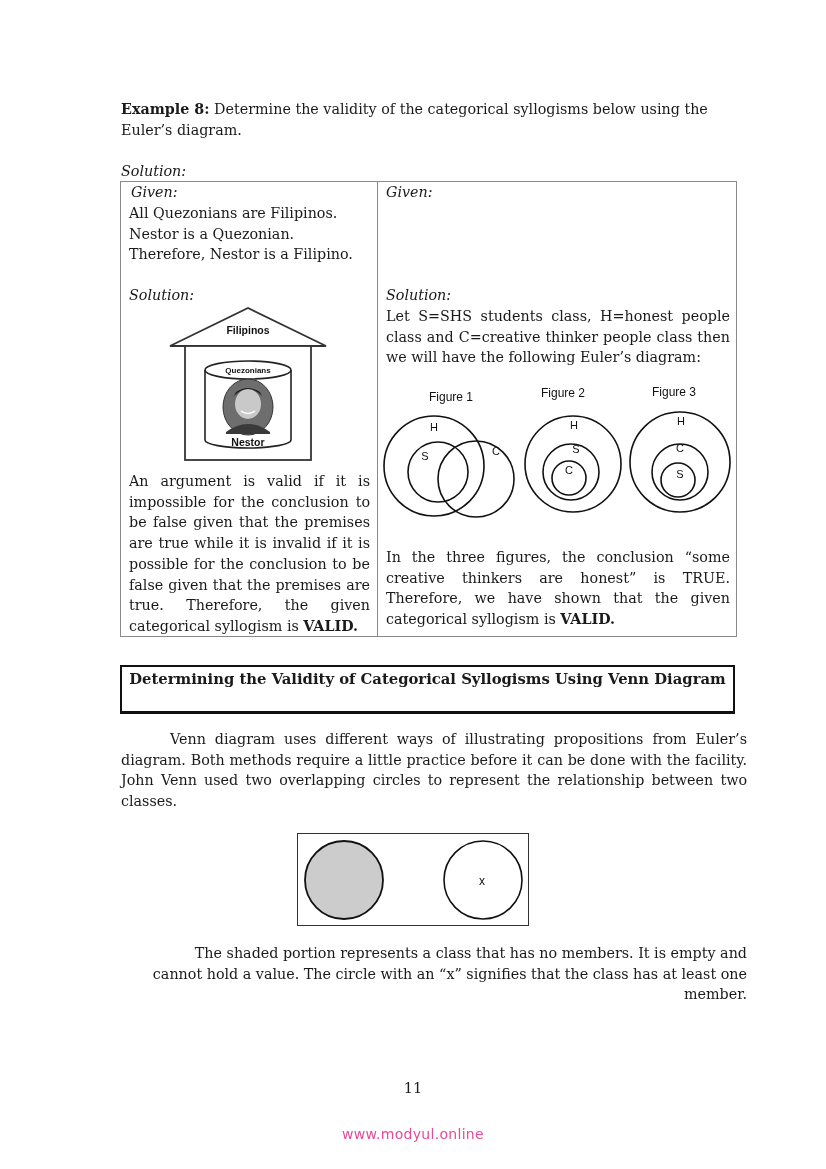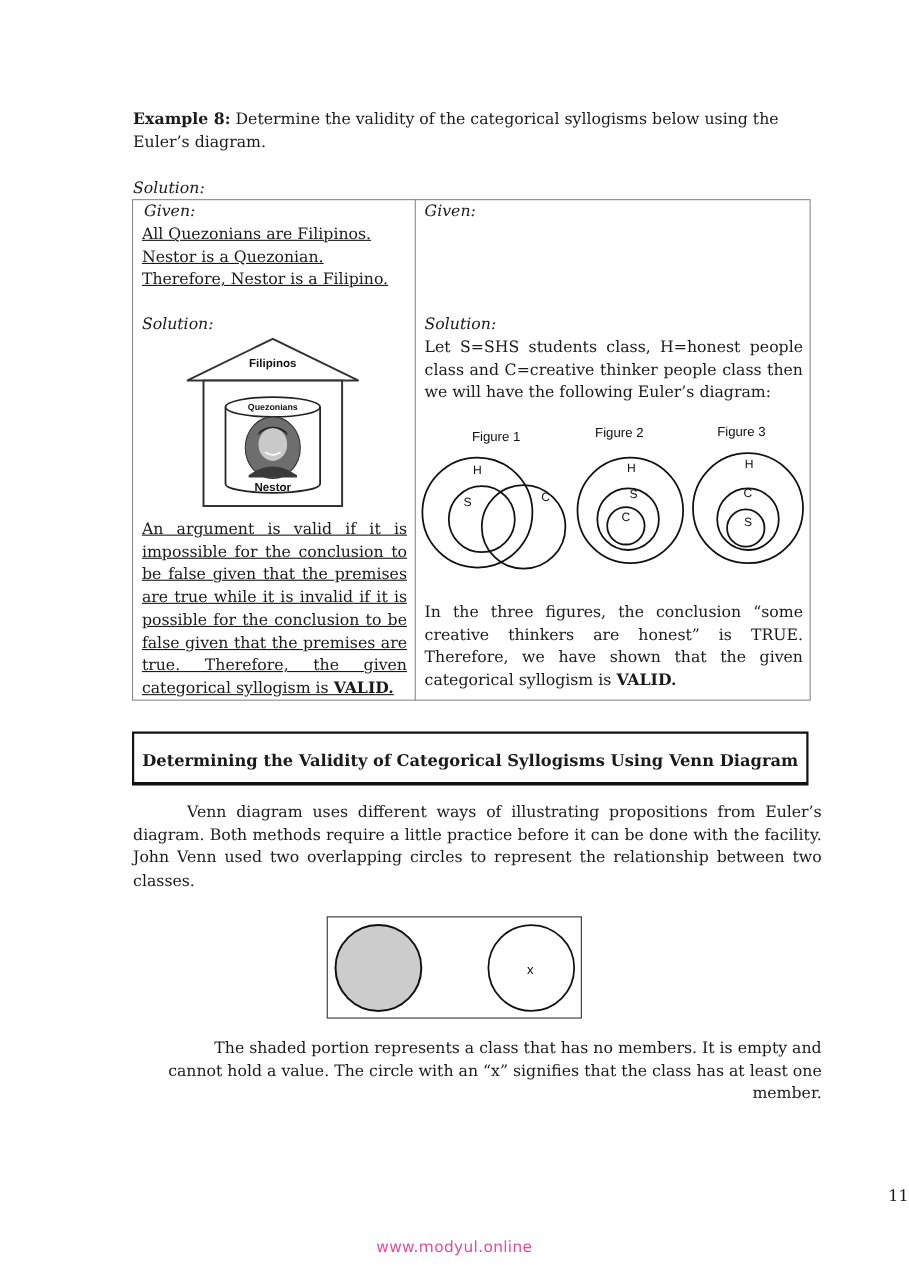--- a/index.html
+++ b/index.html
@@ -11,35 +11,35 @@
   b, .bold { font-weight: bold; }
   i, .it { font-style: italic; }
 
   #example-heading { left: 121px; top: 99px; width: 620px; }
   #solution-label { left: 121px; top: 161px; }
 
   #solution-table { left: 120px; top: 181px; width: 617px; height: 456px;
                     border: 1px solid #8a8a8a; box-sizing: border-box; }
   #table-divider { left: 377px; top: 181px; width: 1px; height: 456px; background: #8a8a8a; }
 
-  .cell-left { left: 129px; width: 241px; text-decoration: underline; }
+  .cell-left { left: 129px; width: 241px; }
   .cell-right { left: 386px; width: 344px; }
   .justify { text-align: justify; }
 
   #section-box { left: 120px; top: 665px; width: 615px; height: 49px;
                  border: 2px solid #111; box-sizing: border-box; text-align: center;
                  border-bottom-width: 3px; }
-  #section-title { font-weight: bold; font-size: 14.8px; line-height: 21px; padding-top: 14px; }
+  #section-title { font-weight: bold; font-size: 14.8px; line-height: 21px; padding-top: 1px; }
 
   #venn-para { left: 121px; top: 729px; width: 626px; }
   #venn-box { left: 297px; top: 833px; width: 232px; height: 93px; border: 1px solid #333; box-sizing: border-box; }
   #shaded-para { left: 121px; top: 943px; width: 626px; text-align: right; }
   .indent { text-indent: 49px; }
 
-  #page-number { left: 0; width: 826px; top: 1080px; text-align: right; font-size: 14.5px; }
+  #page-number { left: 0; width: 826px; top: 1080px; text-align: center; font-size: 14.5px; }
   #footer-url { left: 0; width: 826px; top: 1126px; text-align: center;
                 font-family: "DejaVu Sans", "Liberation Sans", sans-serif; font-size: 14px; color: #ec4899; letter-spacing: 0.3px; }
   svg text { font-family: "Liberation Sans", "DejaVu Sans", sans-serif; }
 </style>
 </head>
 <body>
 
 <div class="page">
 
   <div id="example-heading" class="abs txt">

